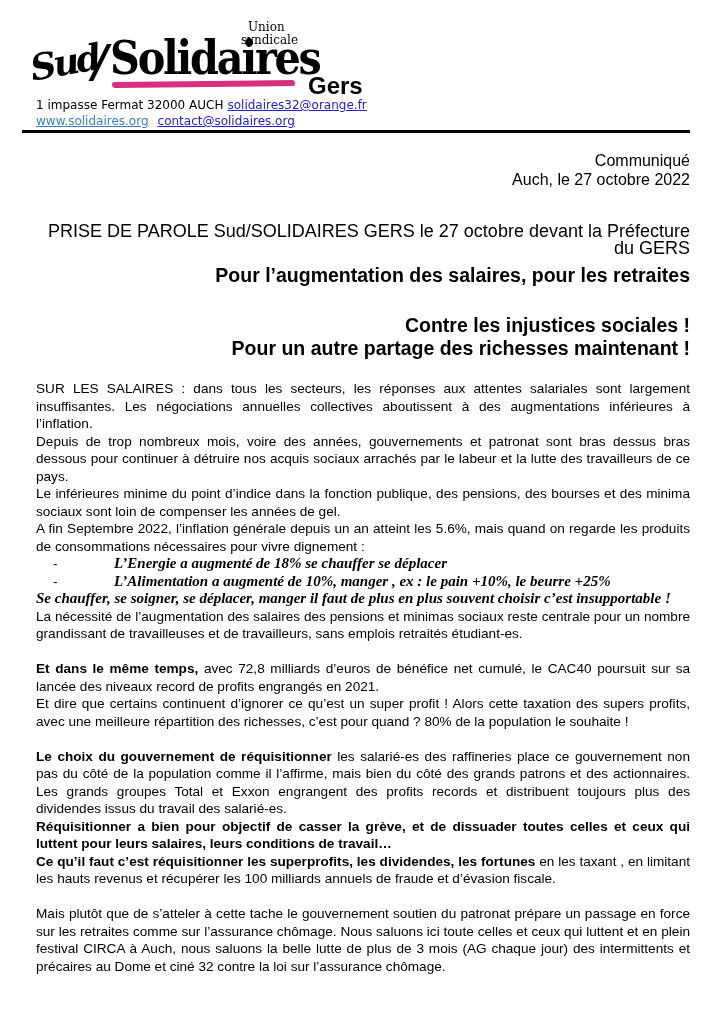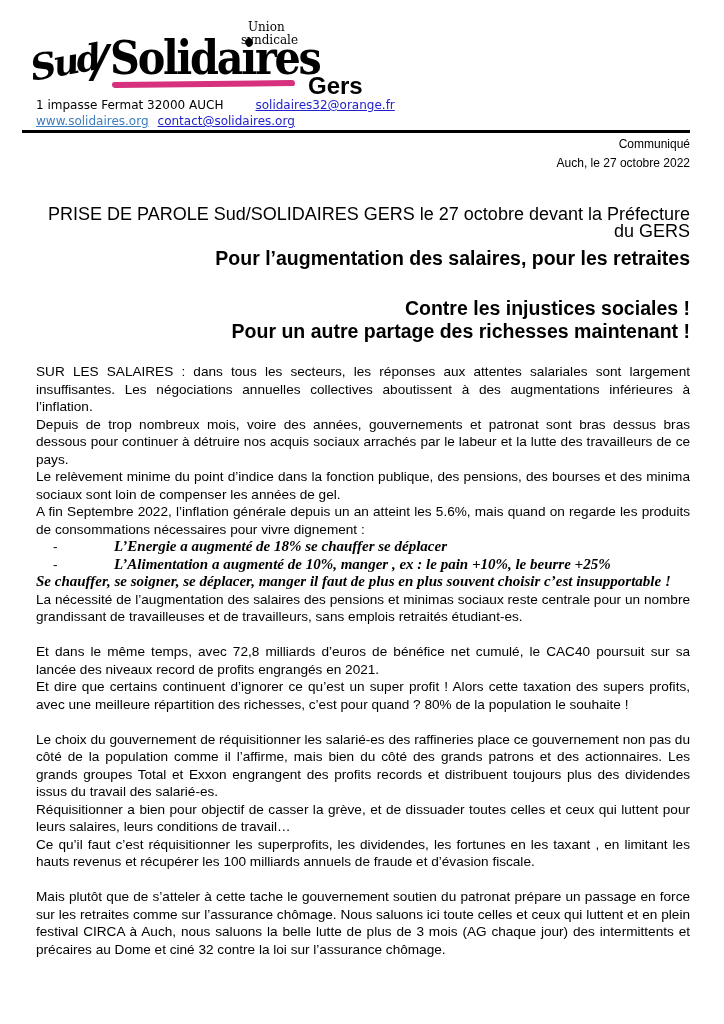--- a/index.html
+++ b/index.html
@@ -55,46 +55,46 @@
   .gers { position: absolute; left: 272px; top: 52px; font-size: 24px; font-weight: bold; }
 
   
   .addr {
     font-family: "DejaVu Sans", sans-serif;
     font-size: 12px; line-height: 16px;
   }
   .lnk { text-decoration: underline; cursor: pointer; }
   .lnk.dark { color: #2222cc; }
   .lnk.light { color: #3d7ebf; }
-  .addr1 .lnk { margin-left: 32px; }
+  .addr1 .lnk { margin-left: 4px; }
   .addr2 .lnk.dark { margin-left: 9px; }
 
   .rule { height: 3px; background: #000000; margin: 1px 0 0 -14px; width: 668px; }
 
   
-  .meta { text-align: right; font-size: 12px; line-height: 18.5px; margin-top: 2px; }
+  .meta { text-align: right; font-size: 16px; line-height: 18.5px; margin-top: 19px; }
   .title { text-align: right; font-size: 18px; line-height: 17px; margin-top: 34px; }
   .headline {
     text-align: right; font-size: 19.5px; font-weight: bold;
     line-height: 23px; margin-top: 7px;
   }
   .subheadline {
     text-align: right; font-size: 19.5px; font-weight: bold;
     line-height: 22.5px; margin-top: 27px;
   }
 
   
   .bodytext {
     margin-top: 21px;
     font-size: 13.6px; line-height: 17.5px;
     text-align: justify;
   }
   .bodytext p { margin: 0; }
   .sp { margin-top: 17.5px !important; }
-  .b  { font-weight: normal; }
+  .b  { font-weight: bold; }
   .bi {
     font-family: "Liberation Serif", serif;
     font-weight: bold; font-style: italic;
     font-size: 15px;
   }
   .bullet { display: flex; padding-left: 17px; }
   .dash { width: 19px; flex: none; }
   .bullet .bi { flex: 1; margin-left: 42px; }
 </style>
 </head>
@@ -133,21 +133,21 @@
   <div class="headline">Pour l’augmentation des salaires, pour les retraites</div>
 
   <div class="subheadline">
     <div>Contre les injustices sociales !</div>
     <div>Pour un autre partage des richesses maintenant !</div>
   </div>
 
   <div class="bodytext">
     <p>SUR LES SALAIRES : dans tous les secteurs, les réponses aux attentes salariales sont largement insuffisantes. Les négociations annuelles collectives aboutissent à des augmentations inférieures à l’inflation.</p>
     <p>Depuis de trop nombreux mois, voire des années, gouvernements et patronat sont bras dessus bras dessous pour continuer à détruire nos acquis sociaux arrachés par le labeur et la lutte des travailleurs de ce pays.</p>
-    <p>Le relèvement minime du point d’indice dans la fonction publique, des pensions, des bourses et des minima sociaux sont loin de compenser les années de gel.</p>
+    <p>Le inférieures minime du point d’indice dans la fonction publique, des pensions, des bourses et des minima sociaux sont loin de compenser les années de gel.</p>
     <p>A fin Septembre 2022, l’inflation générale depuis un an atteint les 5.6%, mais quand on regarde les produits de consommations nécessaires pour vivre dignement :</p>
 
     <div class="bullet">
       <span class="dash">-</span>
       <span class="bi">L’Energie a augmenté de 18% se chauffer se déplacer</span>
     </div>
     <div class="bullet">
       <span class="dash">-</span>
       <span class="bi">L’Alimentation a augmenté de 10%, manger , ex : le pain +10%, le beurre +25%</span>
     </div>

